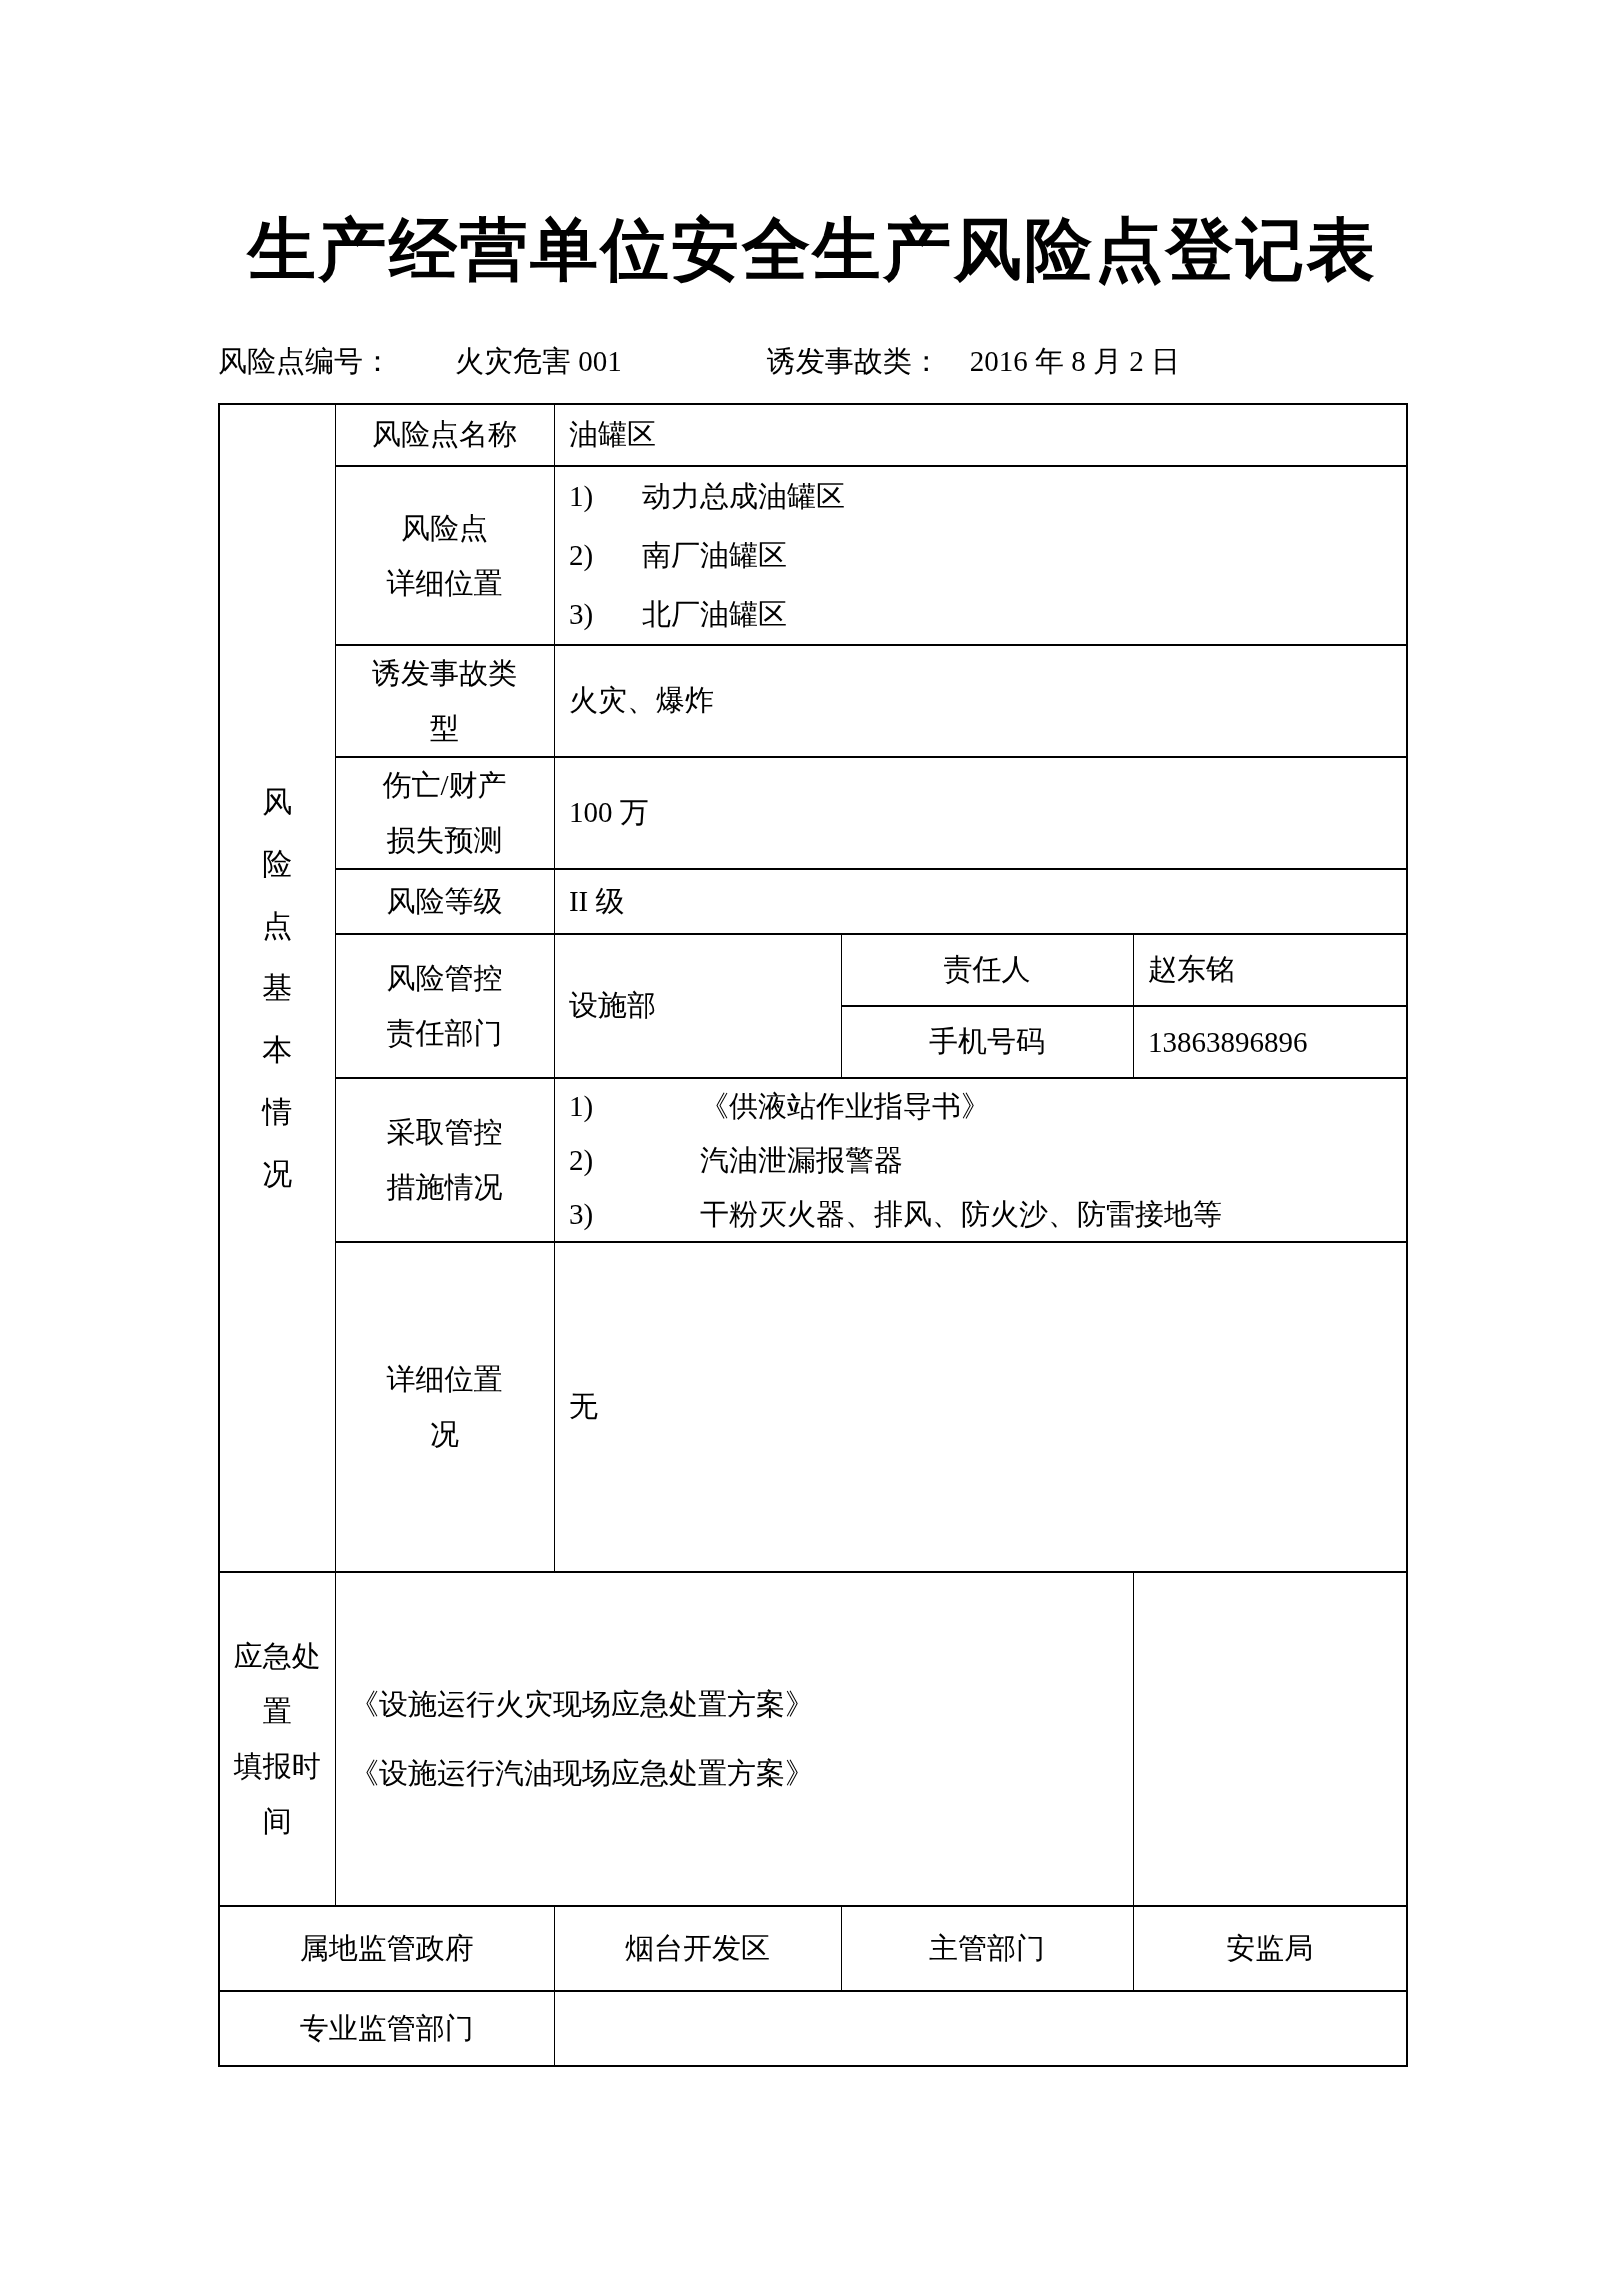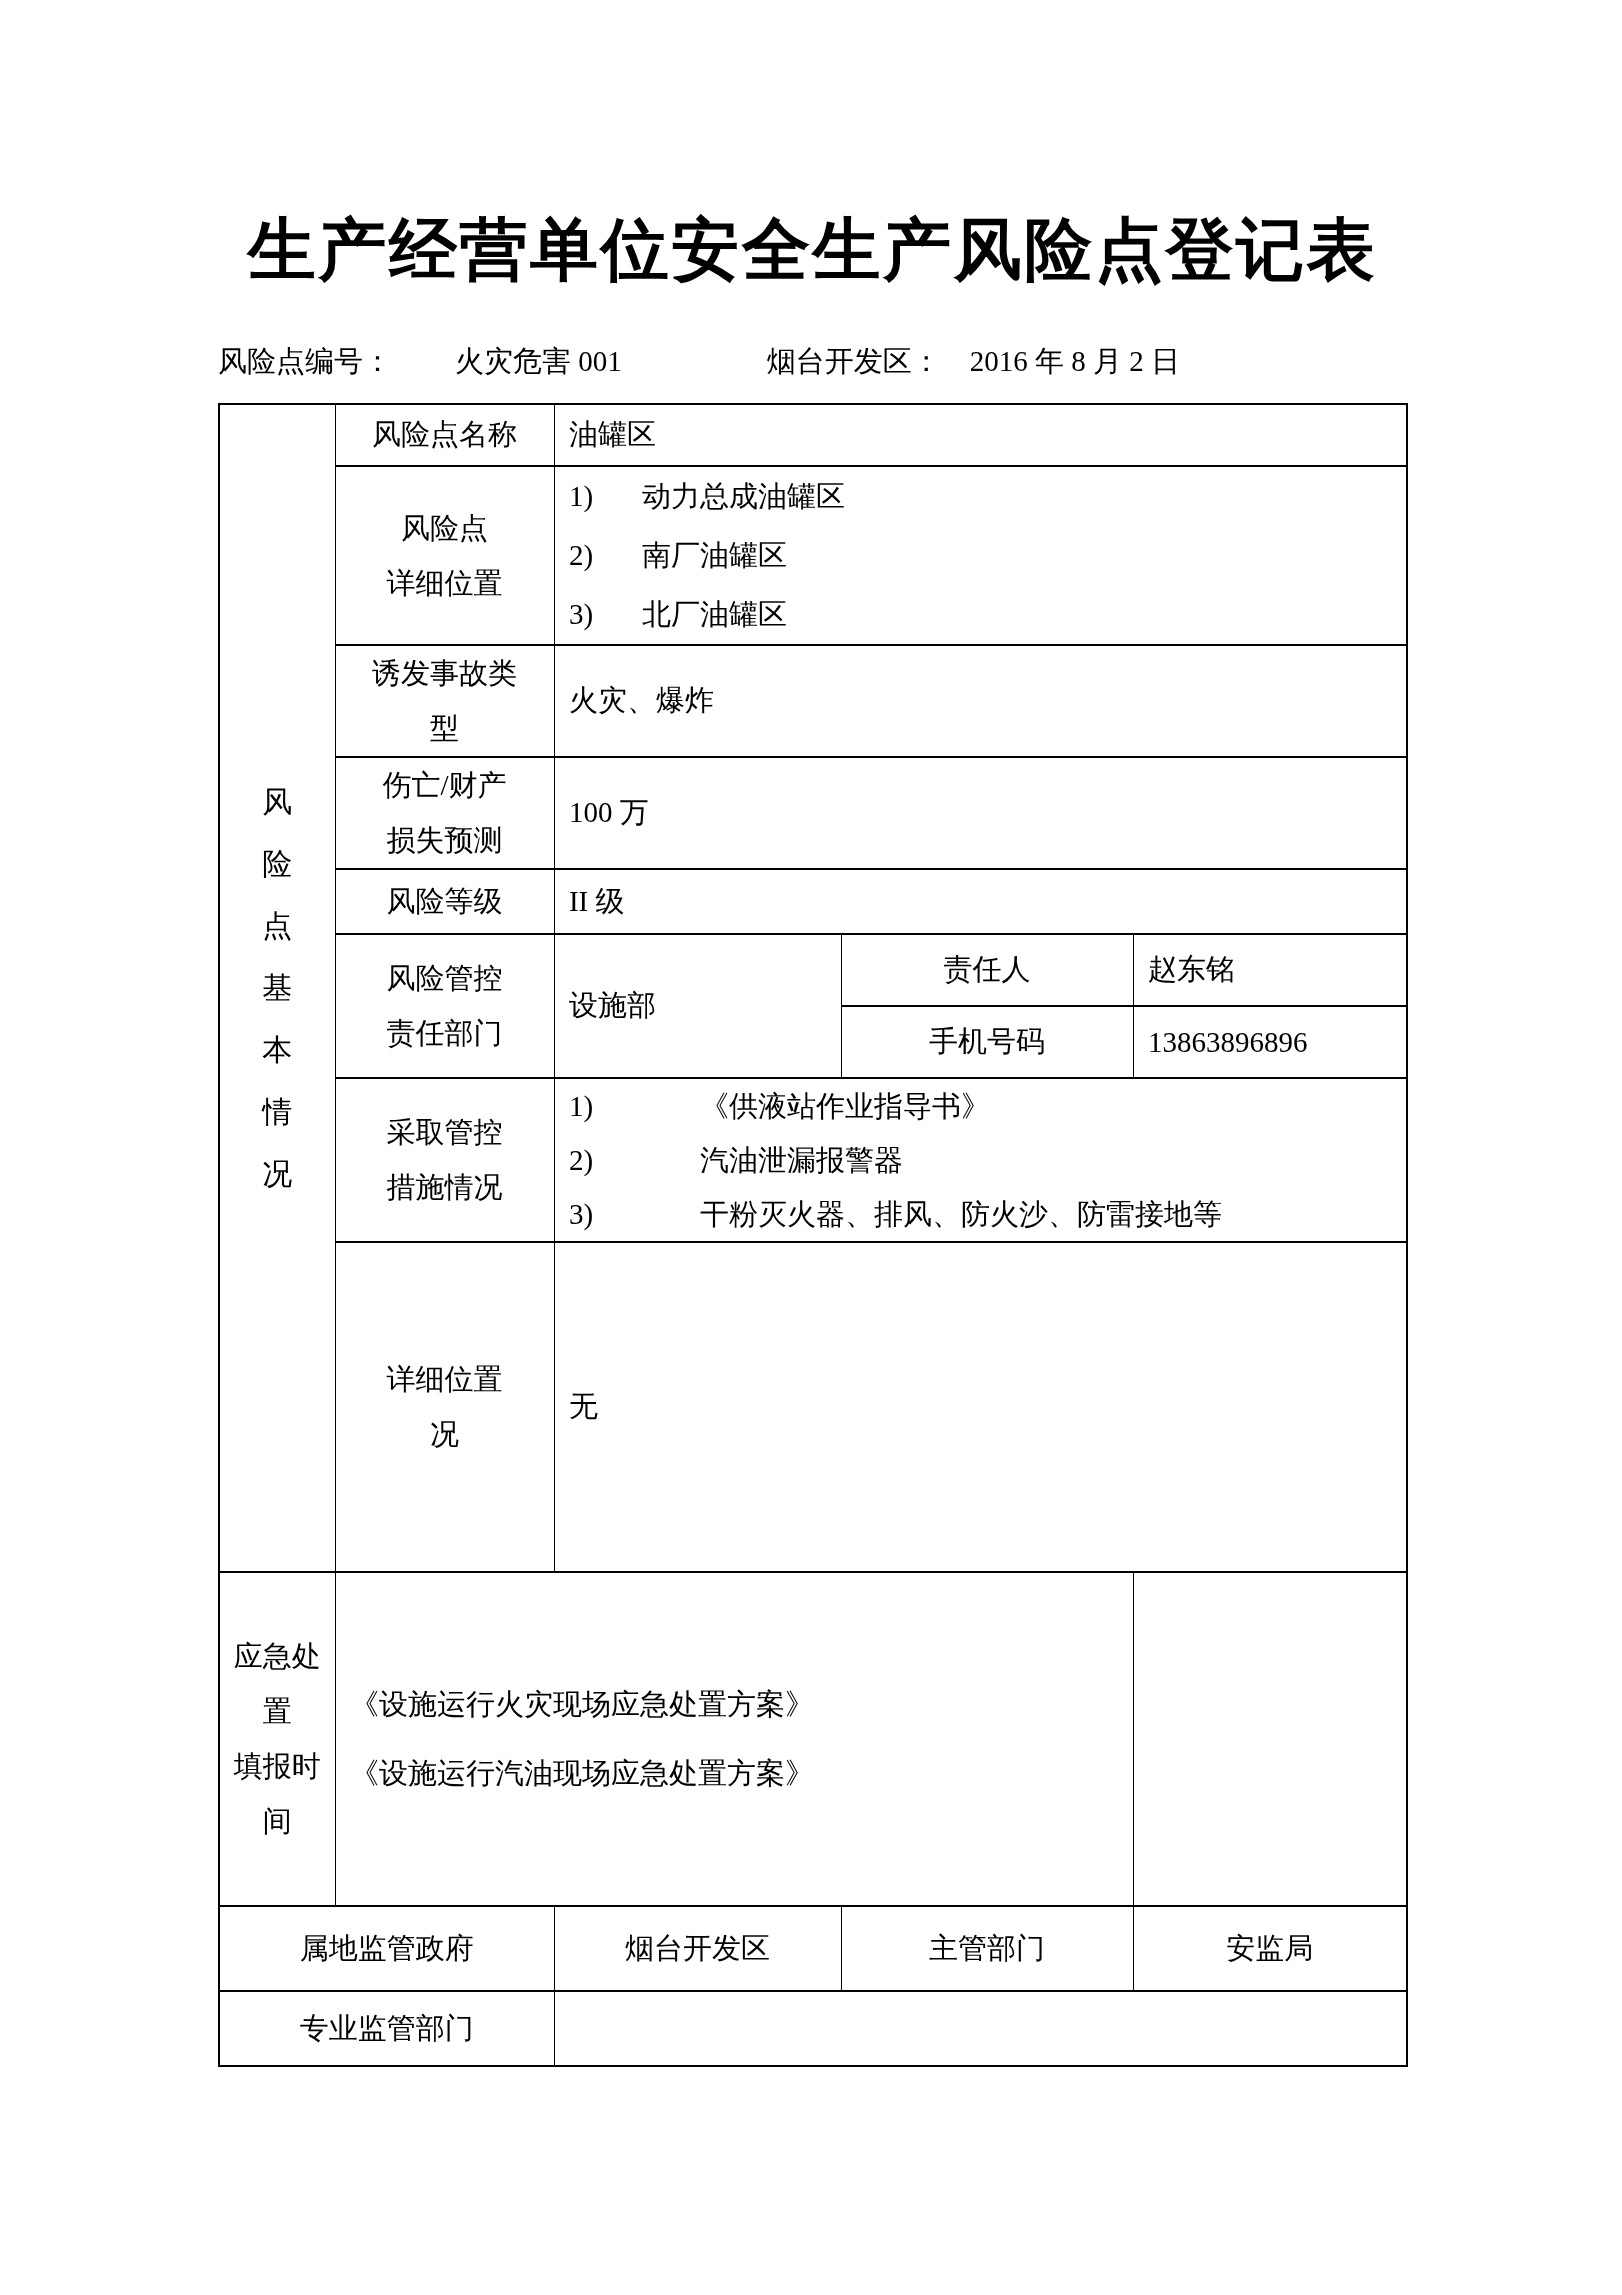--- a/index.html
+++ b/index.html
@@ -65,21 +65,21 @@
   .w7 { width: 131px; }
 </style>
 </head>
 <body>
 
 <div class="sheet">
 
   <h1 class="title">生产经营单位安全生产风险点登记表</h1>
 
   <div class="meta">
-    <span>风险点编号：</span><span class="v1">火灾危害 001</span><span class="l2">烟台开发区：</span><span class="v2">2016 年 8 月 2 日</span>
+    <span>风险点编号：</span><span class="v1">火灾危害 001</span><span class="l2">诱发事故类：</span><span class="v2">2016 年 8 月 2 日</span>
   </div>
 
   <table class="form">
     <colgroup>
       <col style="width:116px">
       <col style="width:219px">
       <col style="width:287px">
       <col style="width:292px">
       <col style="width:274px">
     </colgroup>

